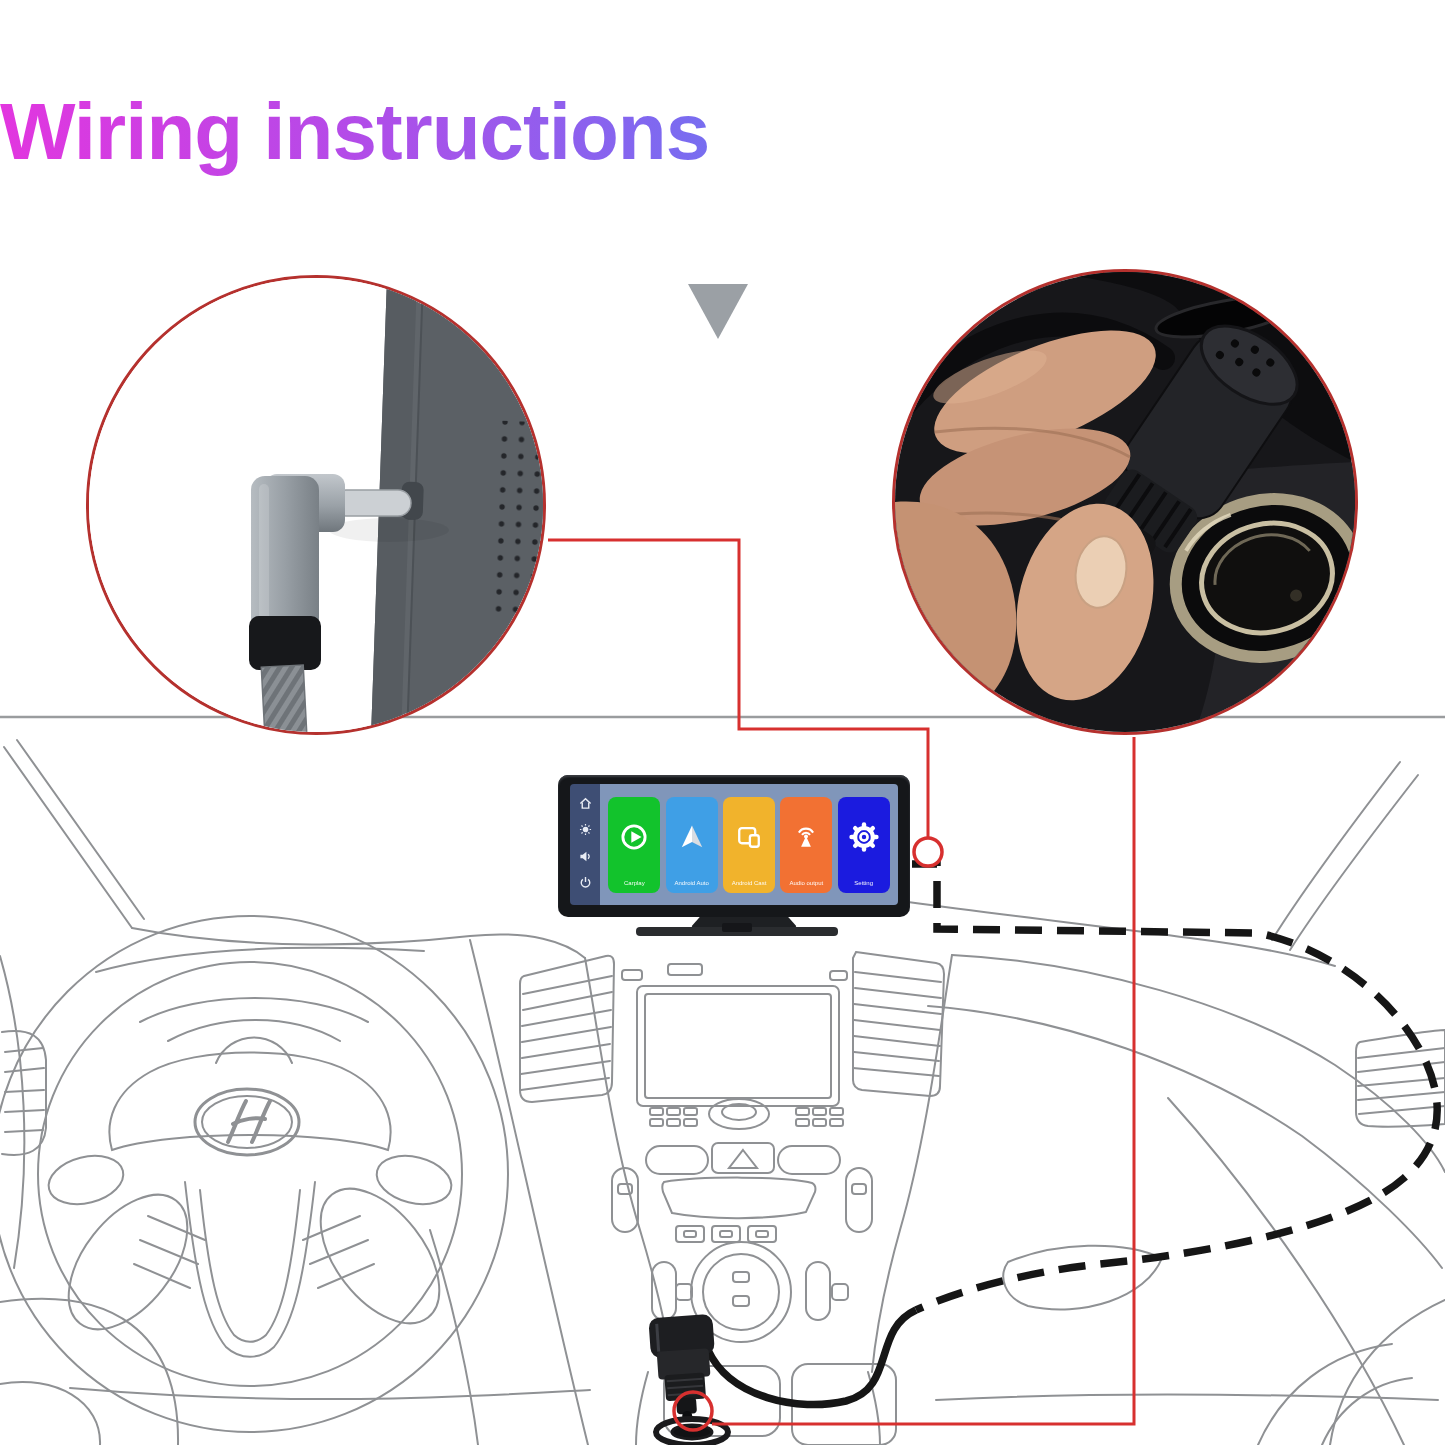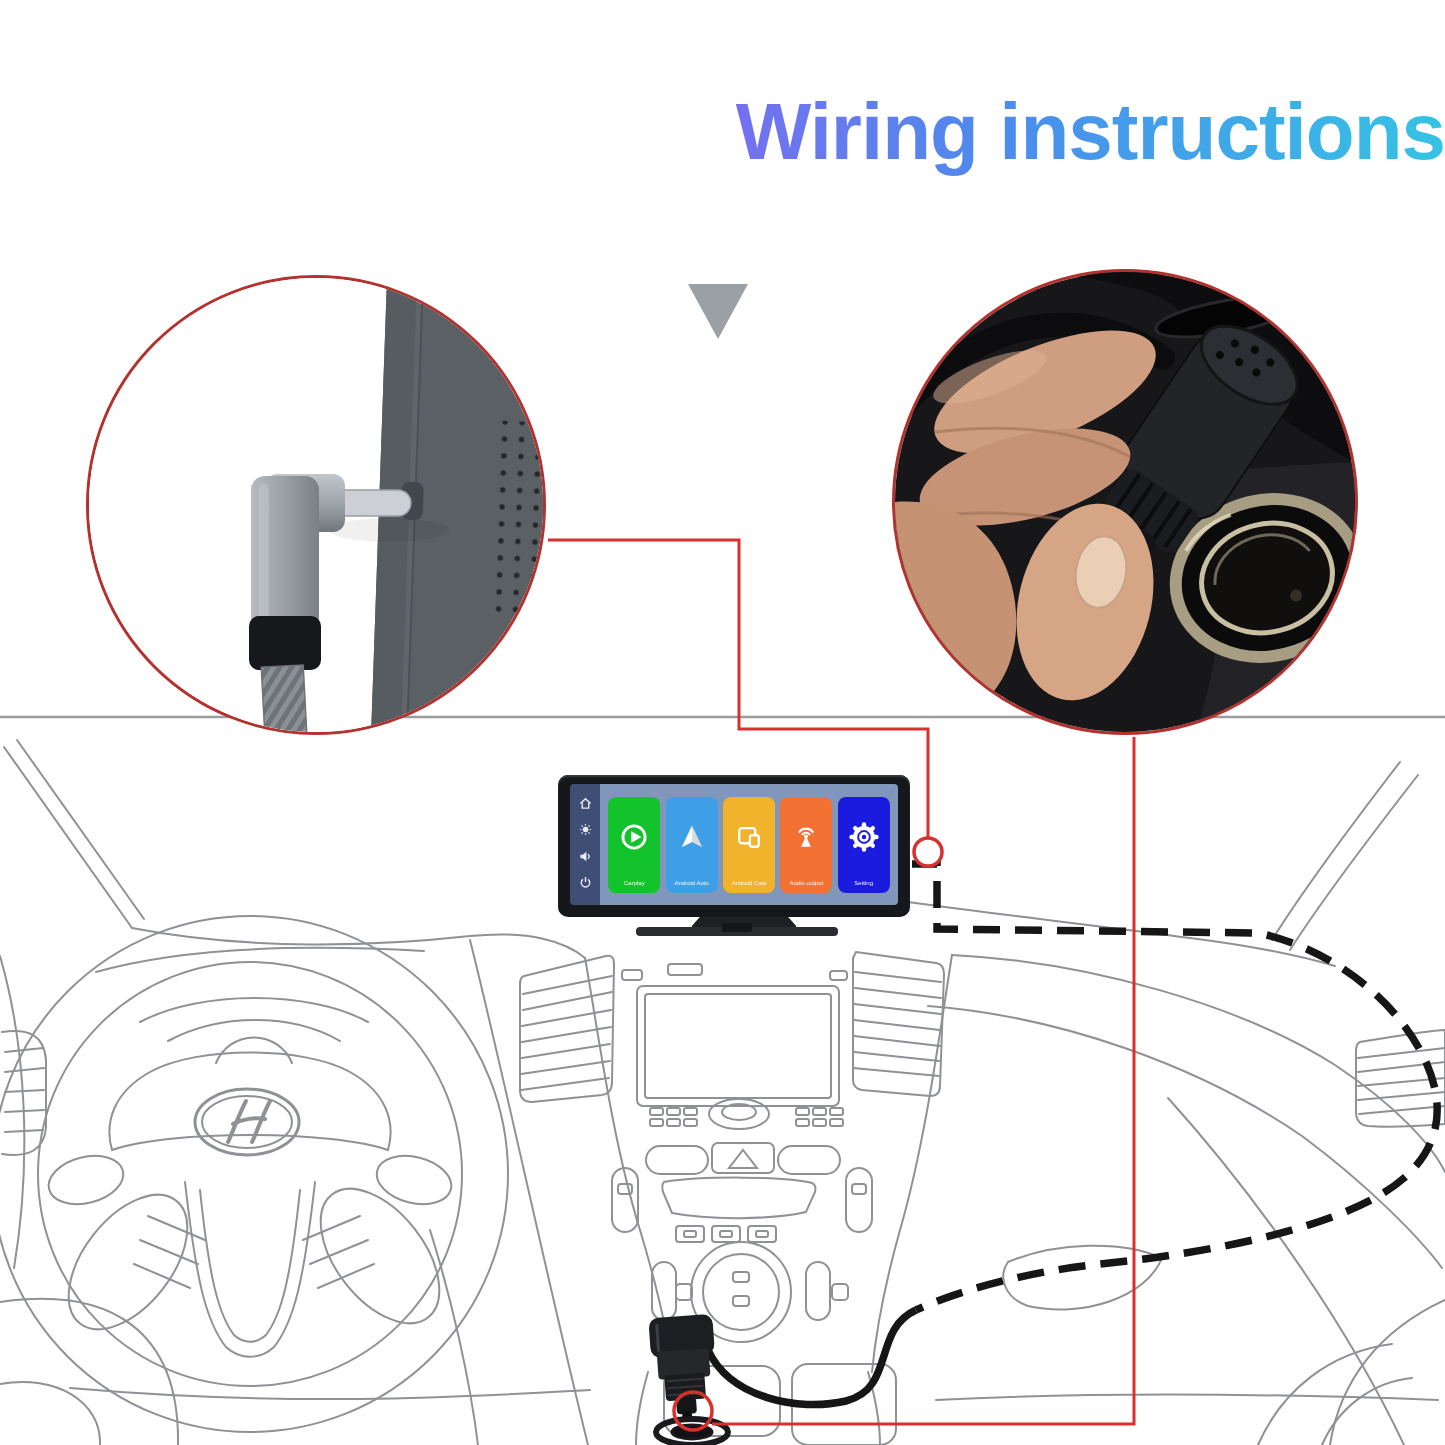--- a/index.html
+++ b/index.html
@@ -1,19 +1,19 @@
 <!DOCTYPE html>
 <html><head>
 <meta charset="utf-8">
 <style>
   html,body{margin:0;padding:0;background:#fff;}
   #canvas{position:relative;width:1445px;height:1445px;background:#fff;overflow:hidden;
           font-family:"Liberation Sans",sans-serif;}
   
-  #title{position:absolute;top:34px;left:0;width:100%;text-align:right;
+  #title{position:absolute;top:34px;left:0;width:100%;text-align:left;
          font-size:80px;font-weight:bold;letter-spacing:-1px;line-height:1.1;
          background:linear-gradient(90deg,#e236df 0%,#b44be8 24%,#7e69f0 46%,#4b8dec 70%,#35c3e3 100%);
          -webkit-background-clip:text;background-clip:text;color:transparent;}
   
   #pointer{position:absolute;left:688px;top:284px;width:0;height:0;
            border-left:30px solid transparent;border-right:30px solid transparent;
            border-top:55px solid #9ba0a5;}
   
   #drawing{position:absolute;left:0;top:0;z-index:1;}
   

